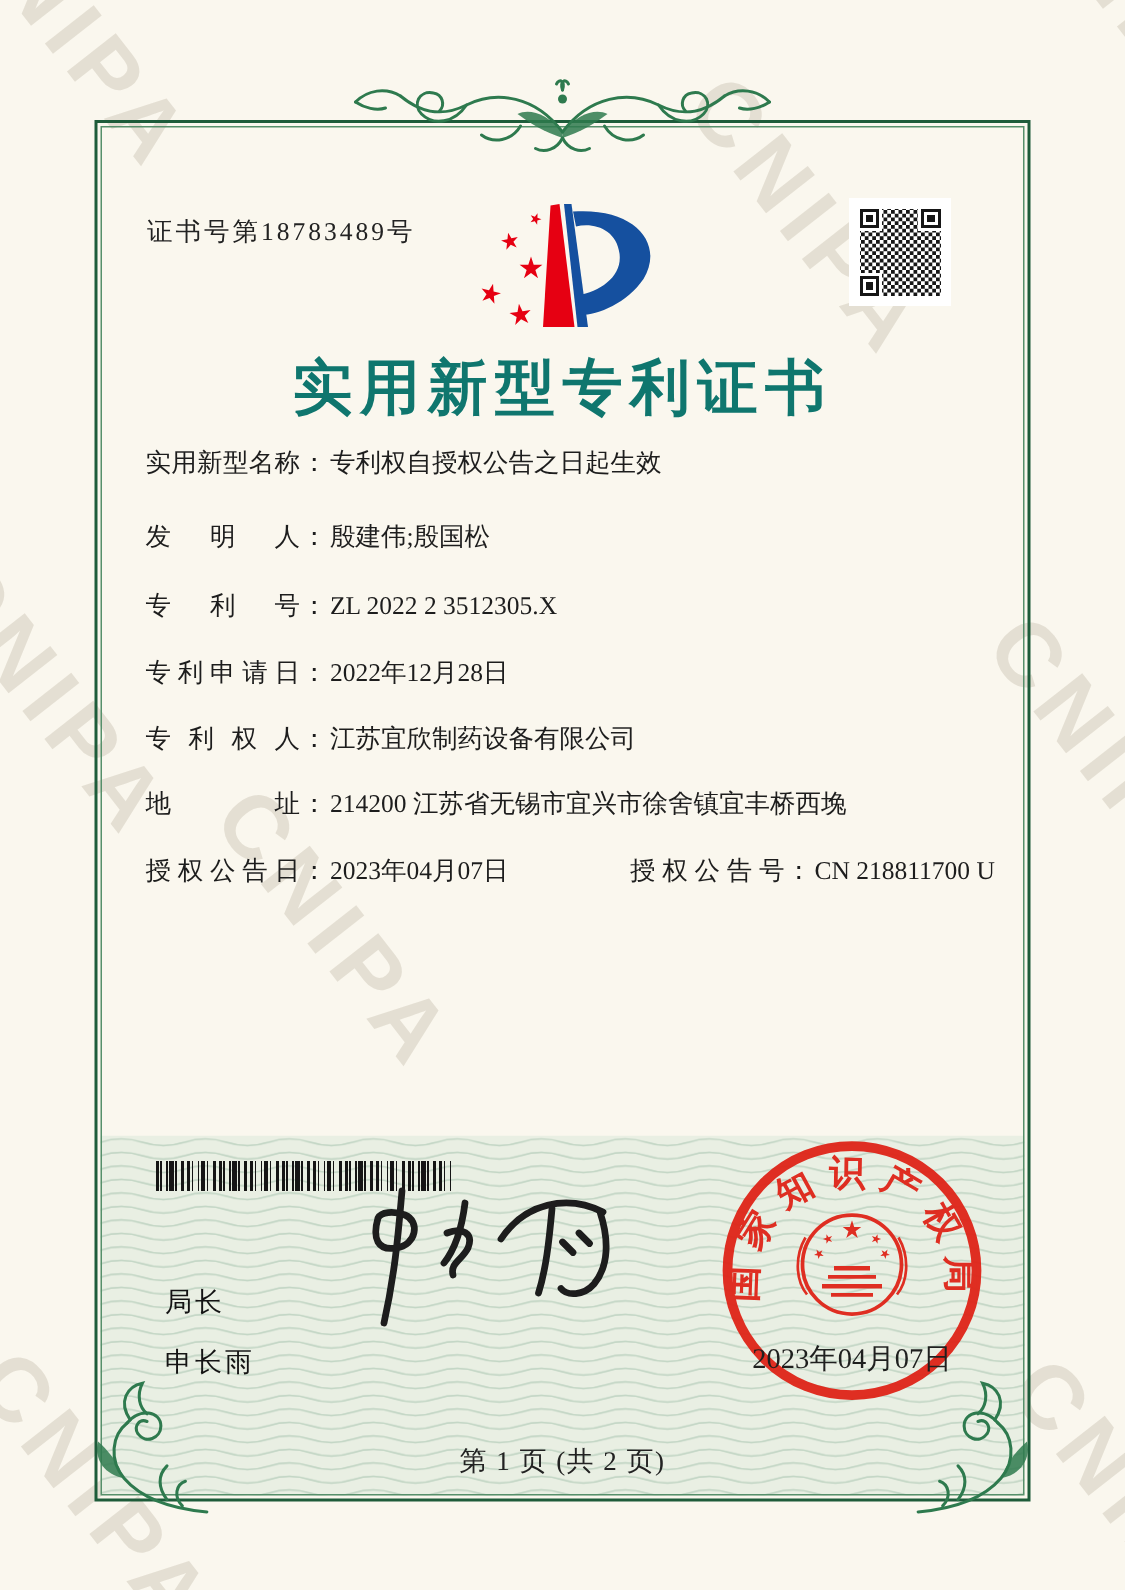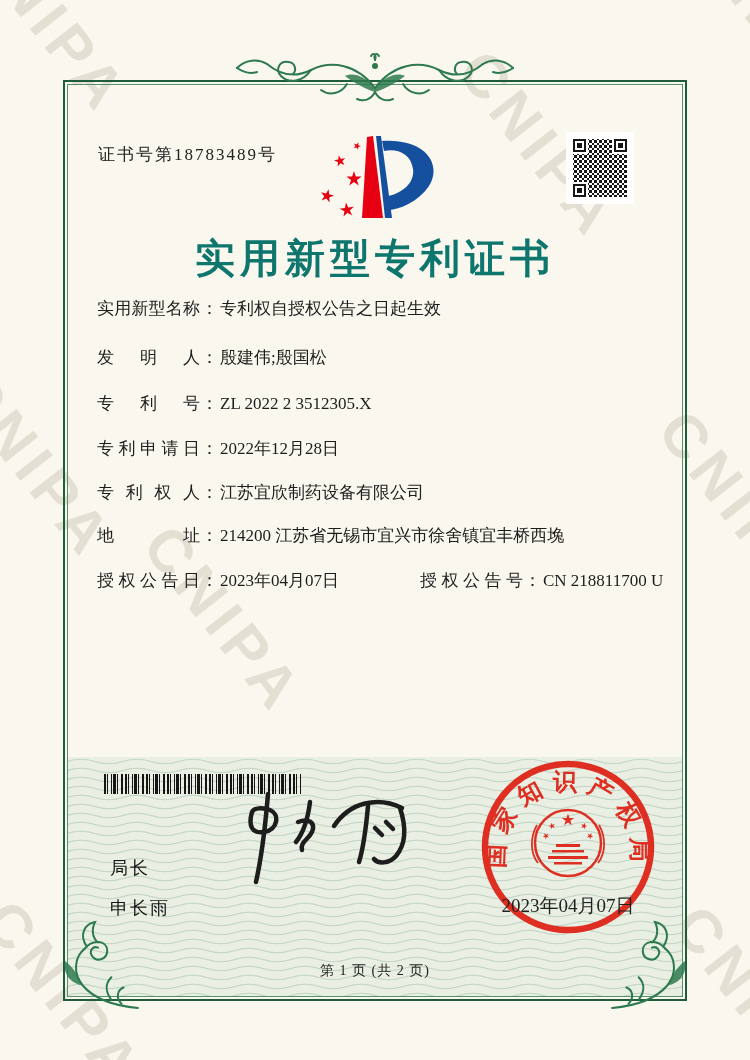--- a/index.html
+++ b/index.html
@@ -42,21 +42,21 @@
       #151515 13px 14px,transparent 14px 17px,#151515 17px 19px,transparent 19px 21px);}
 
   #signer-title,#signer-name{position:absolute;left:110px;z-index:5;
      font-family:"Liberation Sans","DejaVu Sans",sans-serif;font-size:18px;color:#141414;letter-spacing:2px;}
   #signer-title{top:856px;}
   #signer-name{top:896px;font-family:Liberation Mono, monospace;}
   #signature{position:absolute;left:218px;top:784px;z-index:5;}
   #seal{position:absolute;left:478px;top:759px;z-index:6;opacity:.95;}
 
   #page-no{position:absolute;left:0;top:962px;width:750px;text-align:center;z-index:5;
-           font-size:14px;color:#222;letter-spacing:1px;}
+           font-size:18px;color:#222;letter-spacing:1px;}
   #note-box{position:absolute;left:288px;top:1006px;width:196px;height:34px;z-index:5;
             background:#ffffff;text-align:center;line-height:34px;font-size:17px;
             font-style:italic;color:#1b1b1b;letter-spacing:2px;}
 </style>
 </head>
 <body>
 
 <div id="page">
 
   <div class="wm" style="left:-60px;top:-15px">CNIPA</div>

